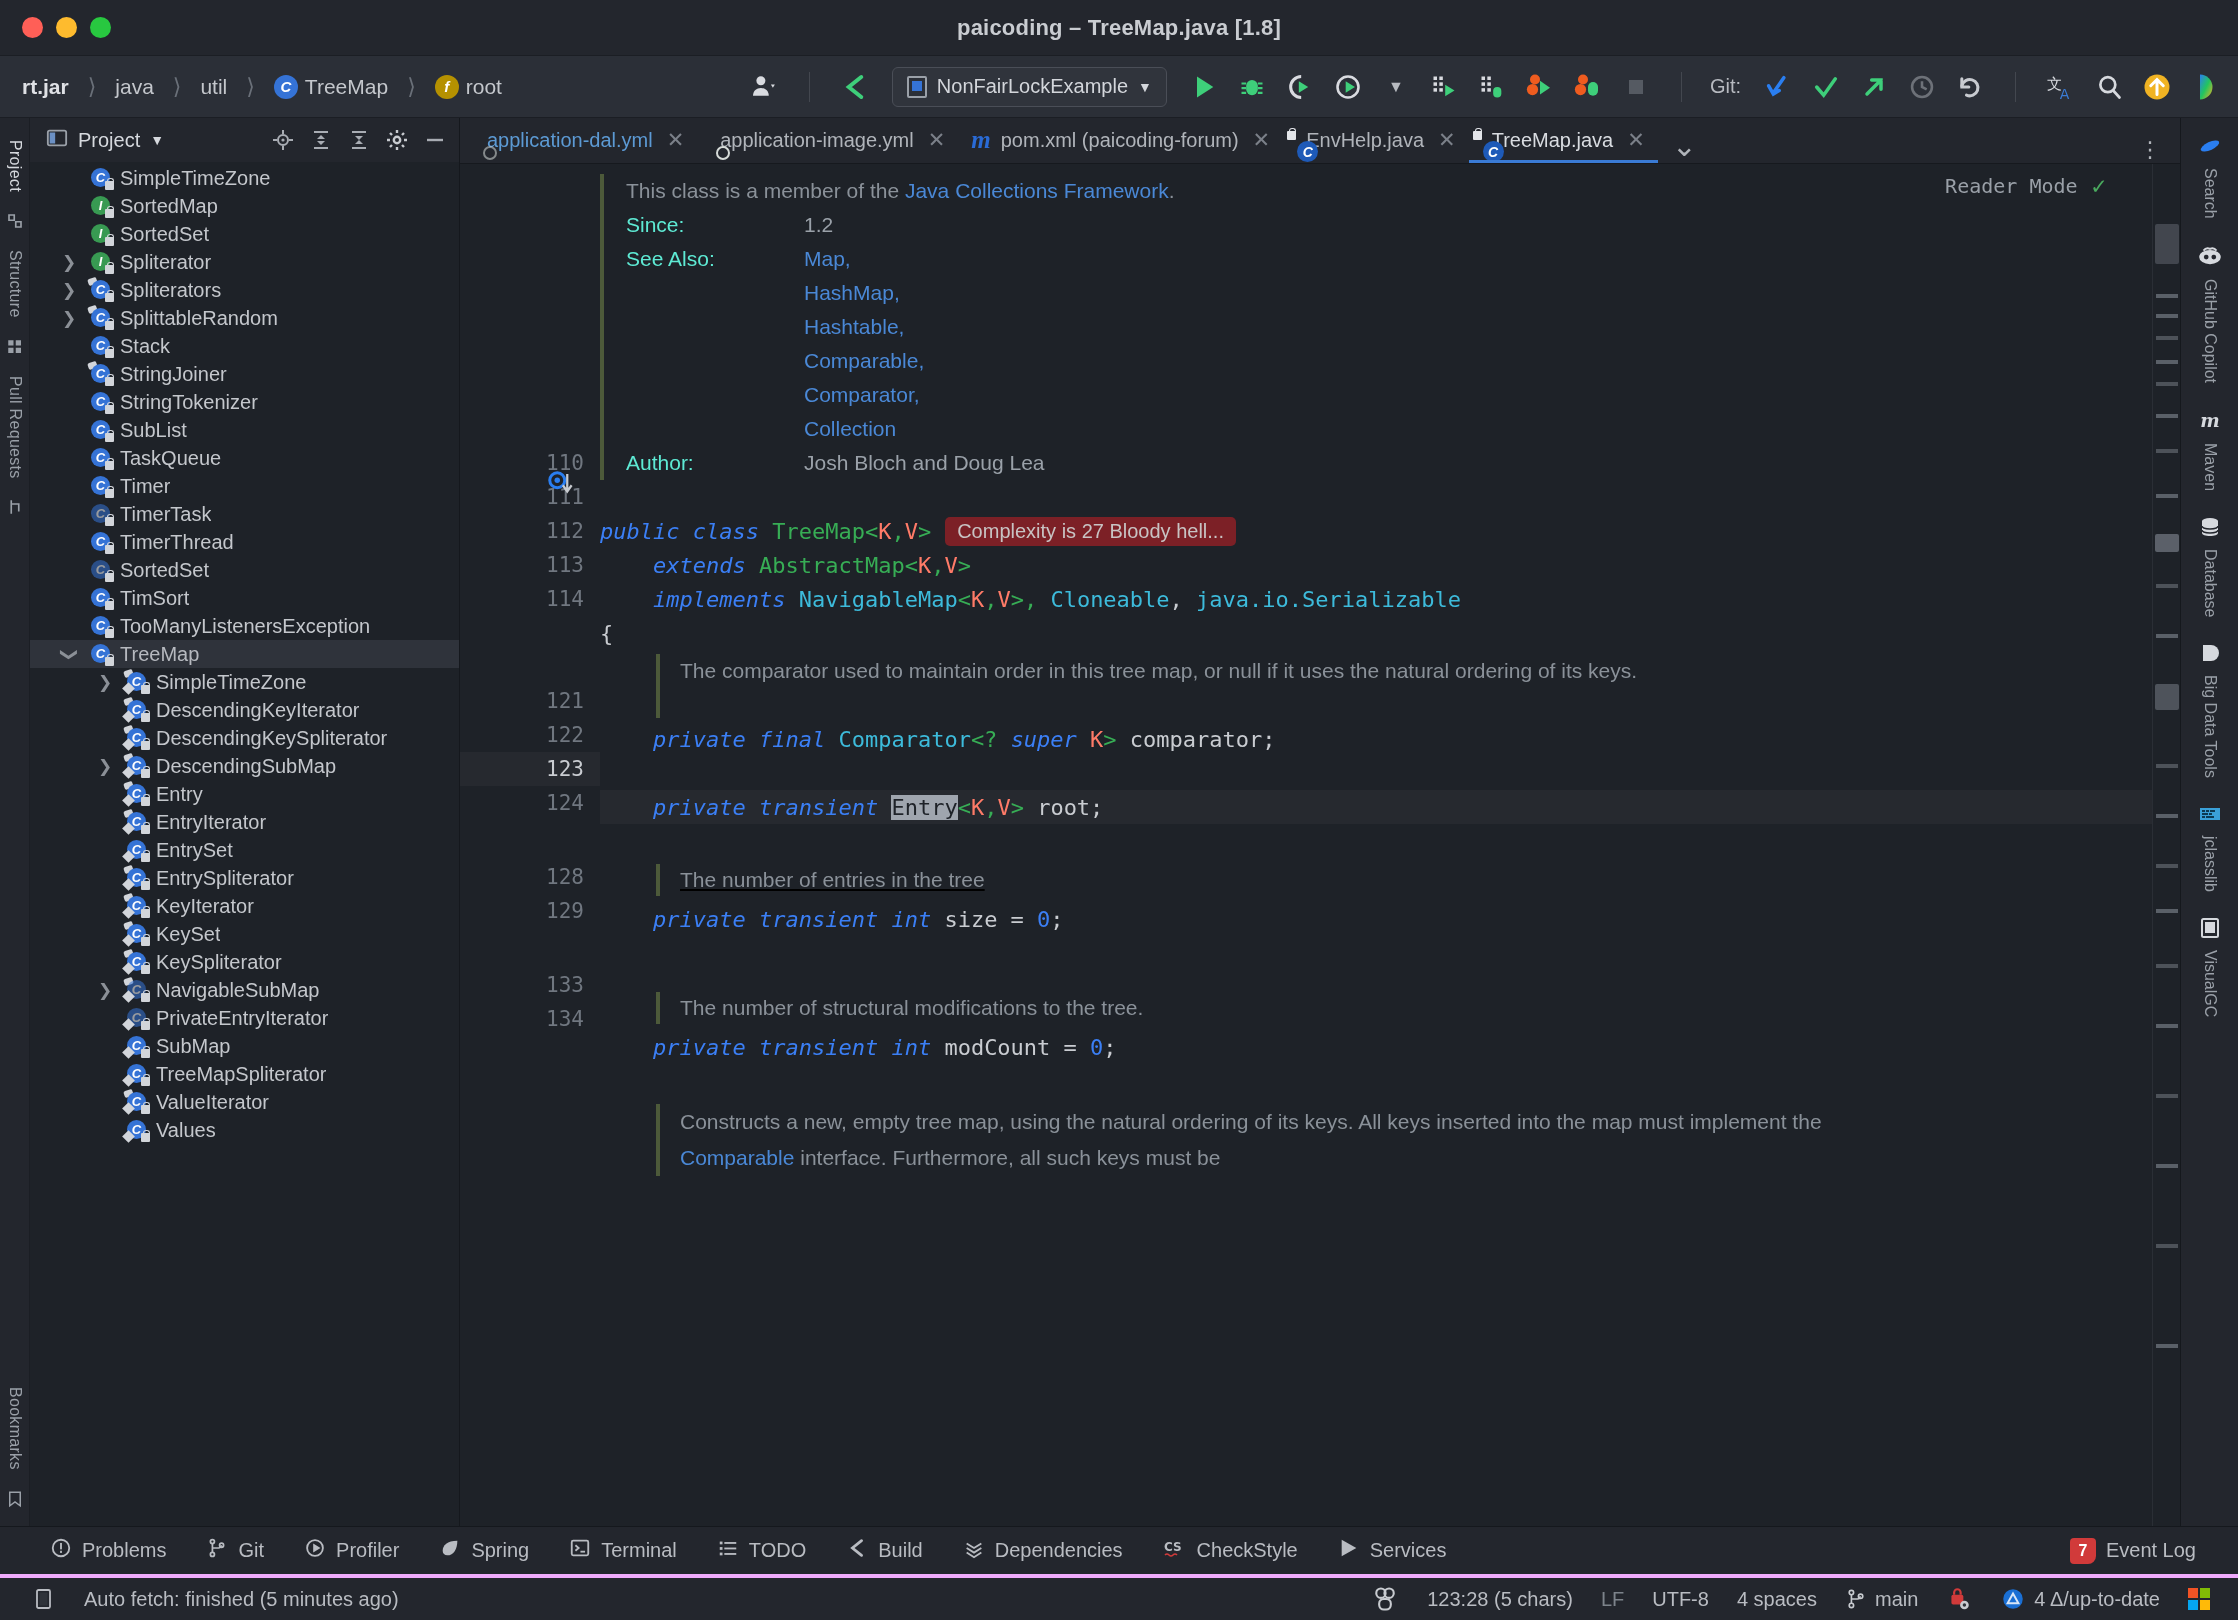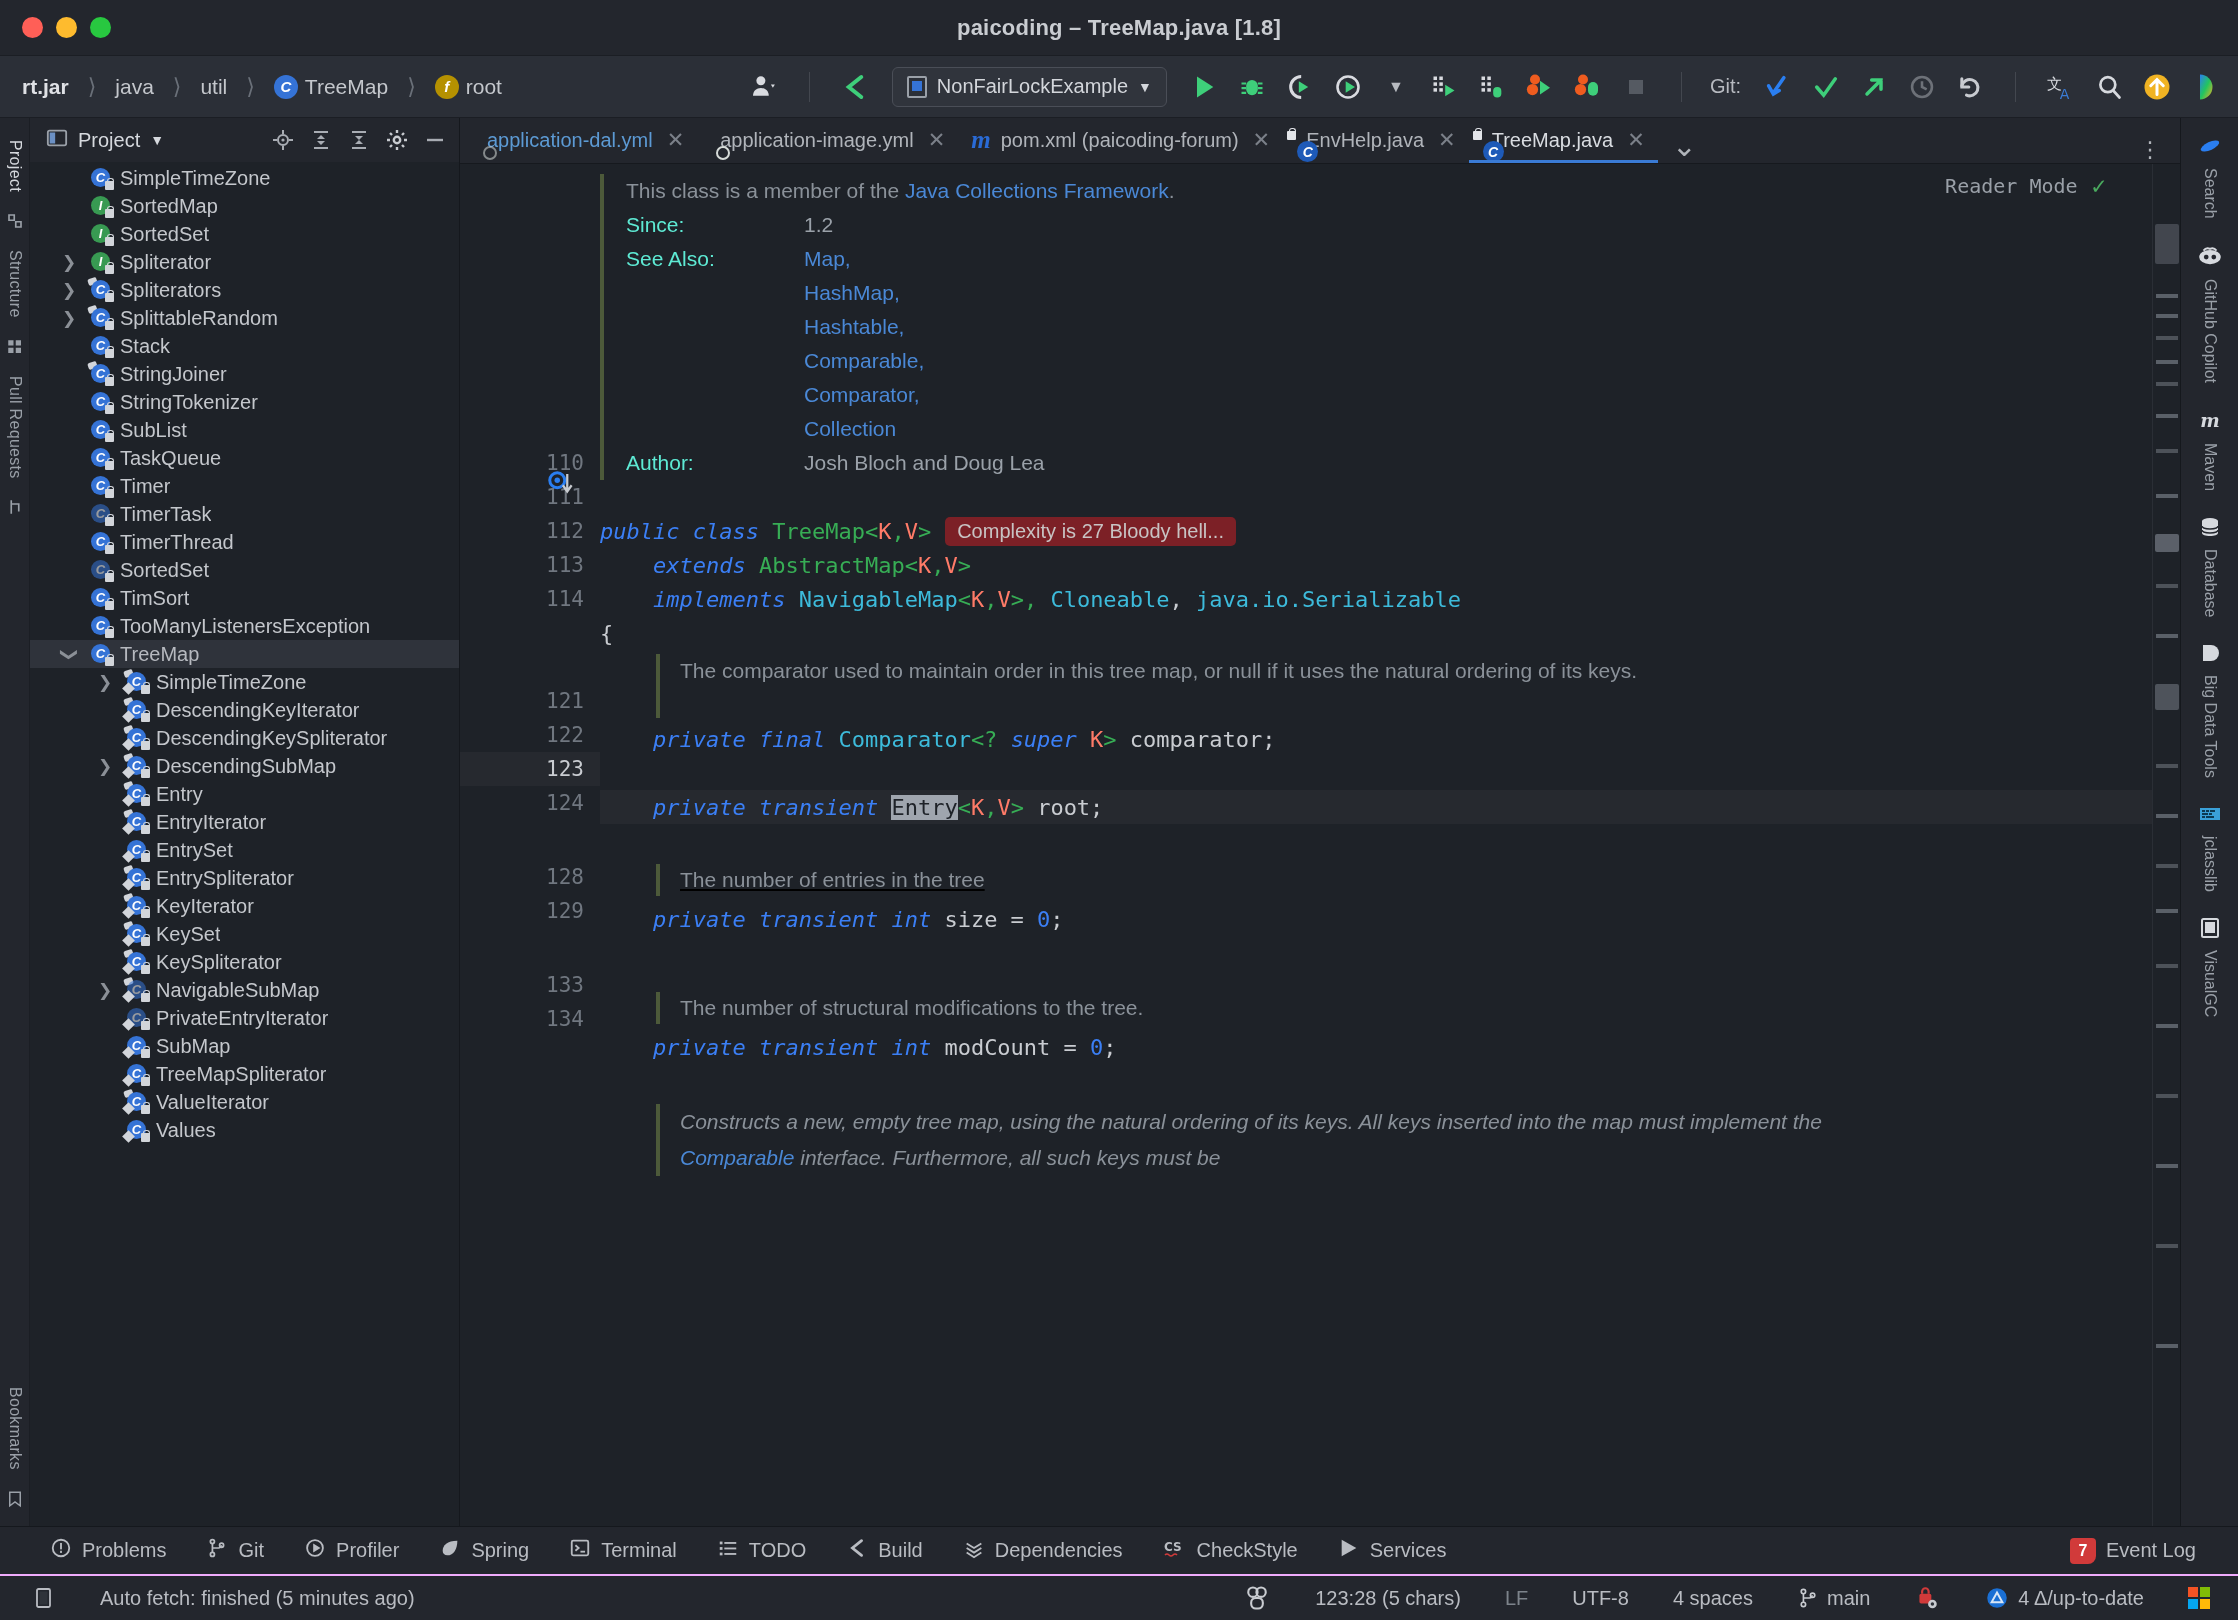--- a/index.html
+++ b/index.html
@@ -247,22 +247,22 @@
   .twbtn { display: flex; align-items: center; gap: 10px; color: #b9bcc2; font-size: 20px; padding: 0 20px; white-space: nowrap; }
   .toolbar-bottom .sp { flex: 1; }
   .evbadge {
     width: 26px; height: 26px; background: #d13a3a; color: #fff; border-radius: 4px 4px 8px 4px;
     font-size: 16px; display:flex; align-items:center; justify-content:center; font-weight: bold;
   }
 
   
   .statusbar {
     height: 46px; flex: 0 0 46px; background: #23262d;
-    display: flex; align-items: center; padding: 0 14px 0 18px; gap: 16px;
-    color: #b9bcc2; font-size: 20px; border-top: 2px solid #f0abfc;
+    display: flex; align-items: center; padding: 0 14px 0 18px; gap: 0;
+    color: #b9bcc2; font-size: 20px; border-top: 4px solid #f0abfc;
   }
   .statusbar .sp { flex: 1; }
   .sitem { padding: 0 14px; white-space: nowrap; display:flex; align-items:center; gap:8px; }
   .sitem.dim { color: #7d838b; }
   .winlogo { width: 22px; height: 22px; display: grid; grid-template-columns: 1fr 1fr; grid-template-rows: 1fr 1fr; gap: 2px; }
   .winlogo i { display:block; }
 </style>
 </head>
 <body>
 
@@ -1024,21 +1024,21 @@
           <div style="display:flex;align-items:flex-start;margin-top:22px;padding-left:56px;">
             <span class="cmtbar" style="align-self:stretch;min-height:32px;"></span>
             <span class="cmt" style="line-height:32px;">The number of structural modifications to the tree.</span>
           </div>
 
           <div class="cline" style="margin-top:6px;">
             <span>    </span><span class="kw">private transient int </span><span class="plain">modCount = </span><span class="num">0</span><span class="plain">;</span>
           </div>
           <div class="cline"></div>
 
-          <div style="display:flex;align-items:flex-end;margin-top:6px;padding-left:56px;font-style:italic;">
+          <div style="display:flex;align-items:flex-end;margin-top:6px;padding-left:56px;">
             <span class="cmtbar" style="align-self:stretch;min-height:70px;"></span>
             <span class="cmt" style="line-height:36px;display:block;max-width:1200px;">
               <span>Constructs a new, empty tree map, using the natural ordering of its keys. All keys inserted into</span>
               <span>the map must implement the </span><span class="lnk">Comparable</span><span> interface. Furthermore, all such keys must be</span>
             </span>
           </div>
         </div>
 
         <div class="stripe">
           <div class="thumb" style="top:60px;height:40px;"></div>

